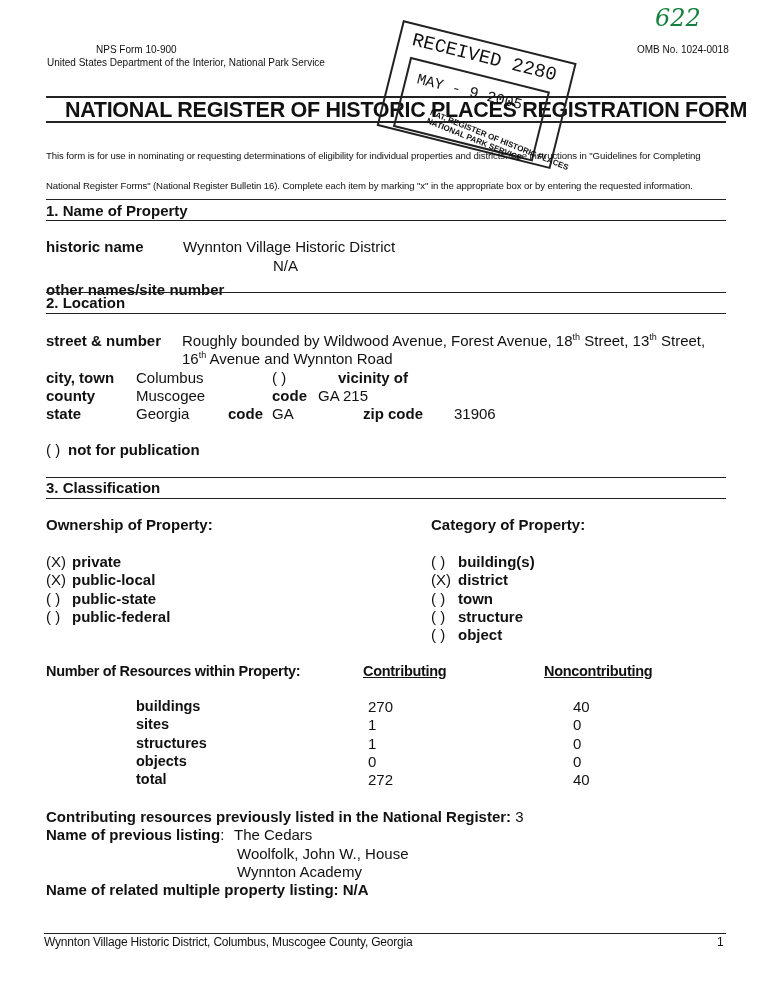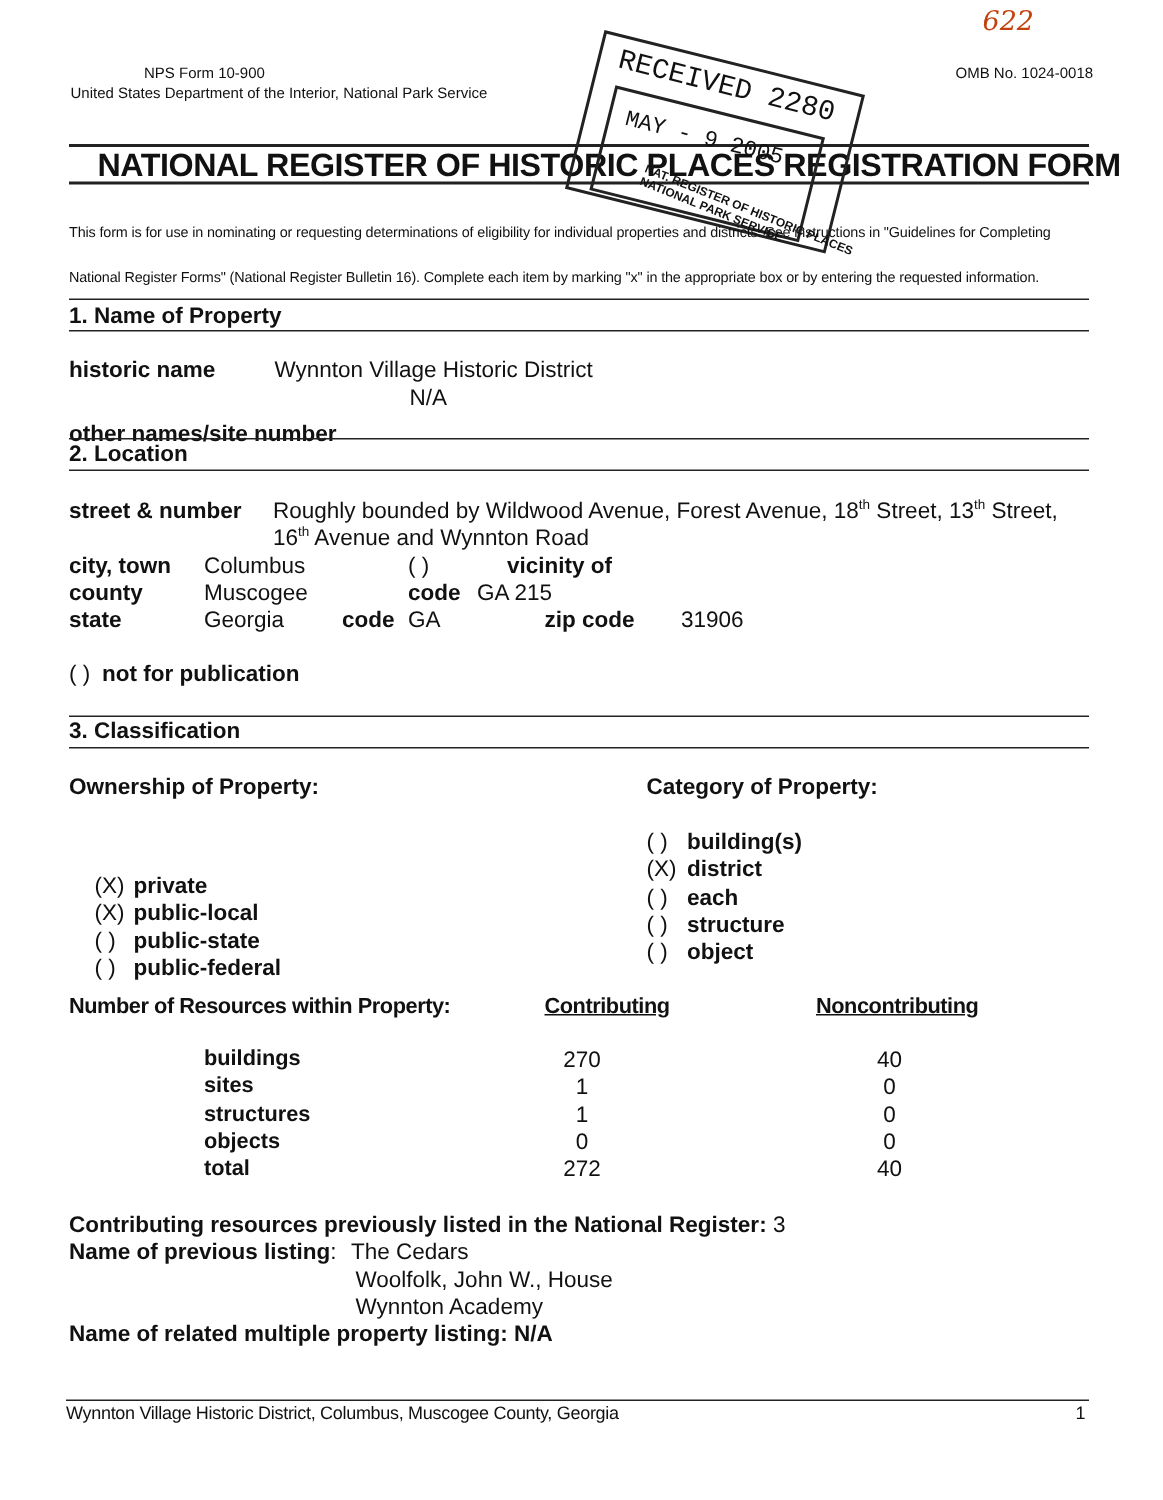--- a/index.html
+++ b/index.html
@@ -6,28 +6,28 @@
   body { width: 775px; height: 1000px; position: relative; overflow: hidden; color: #111; font-family: "Liberation Sans", sans-serif; }
   .abs { position: absolute; white-space: nowrap; }
   .b { font-weight: bold; }
   .rule { position: absolute; left: 46px; width: 680px; height: 0; border-top: 1.5px solid #222; }
   .rule.thick { border-top-width: 2px; }
   .sec-title { position: absolute; left: 46px; font-weight: bold; font-size: 15px; }
   .lbl { font-weight: bold; font-size: 15px; }
   .val { font-size: 15px; }
   .intro { position: absolute; left: 46px; top: 131px; width: 690px; font-size: 9.6px; line-height: 11.4px; letter-spacing: -0.1px; }
   .intro div { white-space: nowrap; margin-top: 19px; }
-  .num { position: absolute; font-size: 15px; text-align: center; width: 40px; }
+  .num { position: absolute; font-size: 15px; text-align: left; width: 40px; }
   .u { text-decoration: underline; }
   sup { font-size: 9px; vertical-align: 6px; line-height: 0; }
   .stamp { position: absolute; left: 403px; top: 20px; width: 175px; height: 105px; border: 2.5px solid #222; transform: rotate(14deg); transform-origin: 0 0; }
   .stamp-inner { position: absolute; left: 14px; top: 32px; width: 140px; height: 68px; border: 2px solid #222; }
   .stamp-title { position: absolute; left: 12px; top: 4px; font-size: 19px; font-family: "Liberation Mono", monospace; letter-spacing: 0px; }
   .stamp-date { position: absolute; left: 10px; top: 10px; font-size: 15px; font-family: "Liberation Mono", monospace; }
-  .handwrite { position: absolute; left: 655px; top: 4px; font-size: 18px; font-family: "DejaVu Serif", serif; font-style: italic; color: #c2410c; text-align: right; }
+  .handwrite { position: absolute; left: 655px; top: 4px; font-size: 24px; font-family: "DejaVu Serif", serif; font-style: italic; color: #15803d; text-align: right; }
 </style>
 </head>
 <body>
 
 <div class="abs" style="left:96px; top:44px; font-size:10px;">NPS Form 10-900</div>
 <div class="abs" style="left:47px; top:57px; font-size:10px;">United States Department of the Interior, National Park Service</div>
 <div class="abs" style="left:637px; top:44px; font-size:10px;">OMB No. 1024-0018</div>
 <div class="handwrite">622</div>
 
 <div class="rule thick" style="top:96px;"></div>
@@ -89,32 +89,32 @@
 <div class="abs val" style="left:454px; top:405px;">31906</div>
 
 <div class="abs val" style="left:46px; top:441px;">(  )</div>
 <div class="abs lbl" style="left:68px; top:441px;">not for publication</div>
 
 <div class="rule" style="top:477px;"></div>
 <div class="sec-title" style="top:479px;">3.  Classification</div>
 <div class="rule" style="top:498px;"></div>
 
 <div class="abs lbl" style="left:46px; top:516px;">Ownership of Property:</div>
-<div class="abs" style="left:46px; top:582px; font-size:15px; line-height:18.3px;margin-left:17px;">
+<div class="abs" style="left:46px; top:553px; font-size:15px; line-height:18.3px;">
   <div><span class="val" style="display:inline-block; width:26px;">(X)</span><span class="lbl">private</span></div>
   <div><span class="val" style="display:inline-block; width:26px;">(X)</span><span class="lbl">public-local</span></div>
   <div><span class="val" style="display:inline-block; width:26px;">(  )</span><span class="lbl">public-state</span></div>
   <div><span class="val" style="display:inline-block; width:26px;">(  )</span><span class="lbl">public-federal</span></div>
 </div>
 
 <div class="abs lbl" style="left:431px; top:516px;">Category of Property:</div>
 <div class="abs" style="left:431px; top:553px; font-size:15px; line-height:18.3px;">
   <div><span class="val" style="display:inline-block; width:27px;">(  )</span><span class="lbl">building(s)</span></div>
   <div><span class="val" style="display:inline-block; width:27px;">(X)</span><span class="lbl">district</span></div>
-  <div><span class="val" style="display:inline-block; width:27px;">(  )</span><span class="lbl">each</span></div>
+  <div><span class="val" style="display:inline-block; width:27px;">(  )</span><span class="lbl">town</span></div>
   <div><span class="val" style="display:inline-block; width:27px;">(  )</span><span class="lbl">structure</span></div>
   <div><span class="val" style="display:inline-block; width:27px;">(  )</span><span class="lbl">object</span></div>
 </div>
 
 <div class="abs lbl" style="left:46px; top:663px; font-size:14.5px; letter-spacing:-0.3px;">Number of Resources within Property:</div>
 <div class="abs lbl u" style="left:363px; top:663px; font-size:14.5px; letter-spacing:-0.3px;">Contributing</div>
 <div class="abs lbl u" style="left:544px; top:663px; font-size:14.5px; letter-spacing:-0.3px;text-align:center;">Noncontributing</div>
 
 <div class="abs" style="left:0; top:698px; width:775px;">
   <div style="position:relative; height:18.3px;">

